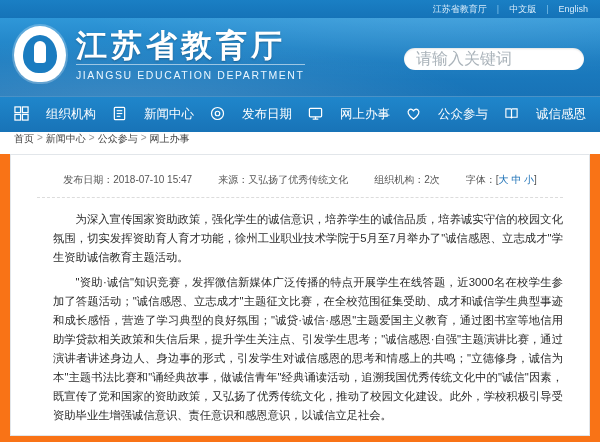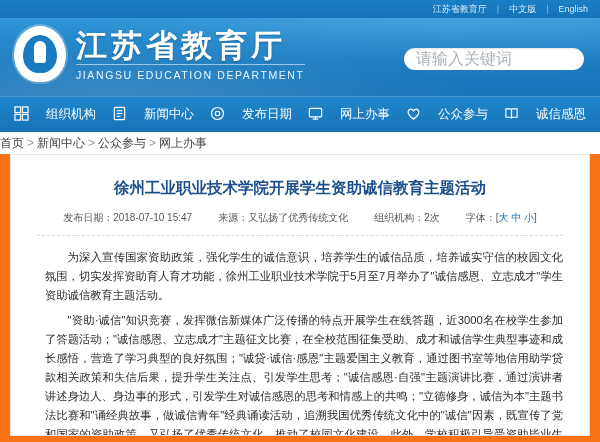--- a/index.html
+++ b/index.html
@@ -96,22 +96,22 @@
   }
   .nav-item {
     display:flex; align-items:flex-start; gap:17px;
     color:#fff; font-size:12.5px; white-space:nowrap; cursor:pointer;
     padding: 0 4px;
   }
   .nav-ico { width:15px; height:15px; display:block; }
 
   
   .crumbs {
-    height: 22px; display:flex; align-items:center;
-    padding-left: 0; font-size: 12px; color:#444;
+    height: 22px; display:flex; 
+    padding-left: 14px; font-size: 10px; color:#444;
     background:#fff;
   }
   .crumbs .c { color:#444; }
   .crumbs .sep { margin: 0 3px; color:#999; }
 
   
   .card {
     margin: 0 10px 0 10px;
     border: 1px solid #e2e6ea;
     background:#fff;
@@ -133,21 +133,21 @@
     border-bottom: 1px dashed #dcdcdc;
   }
   .meta .fs a { color:#1a6fb5; text-decoration:none; cursor:pointer; }
   .body-text {
     padding-top: 12px;
     font-size: 11.3px;
     line-height: 19px;
     color: #2b2b2b;
     text-align: justify;
   }
-  .body-text p { margin: 0 0 6px 8px; text-indent: 2em; }
+  .body-text p { margin: 0 0 6px 16px; text-indent: 2em; }
 </style>
 </head>
 <body>
 
 <div class="page">
 
   <div class="topbar">
     <span class="tb-item">江苏省教育厅</span>
     <span class="tb-sep">|</span>
     <span class="tb-item">中文版</span>
@@ -238,21 +238,20 @@
     <span class="sep">&gt;</span>
     <span class="c">新闻中心</span>
     <span class="sep">&gt;</span>
     <span class="c">公众参与</span>
     <span class="sep">&gt;</span>
     <span class="c">网上办事</span>
   </div>
 
   <div class="card">
 
-    <div class="art-title">徐州工业职业技术学院开展学生资助诚信教育主题活动</div>
 
     <div class="meta">
       <span>
         <span>发布日期：</span><span>2018-07-10 15:47</span>
       </span>
       <span>
         <span>来源：</span><span>又弘扬了优秀传统文化</span>
       </span>
       <span>
         <span>组织机构：</span><span>2次</span>

